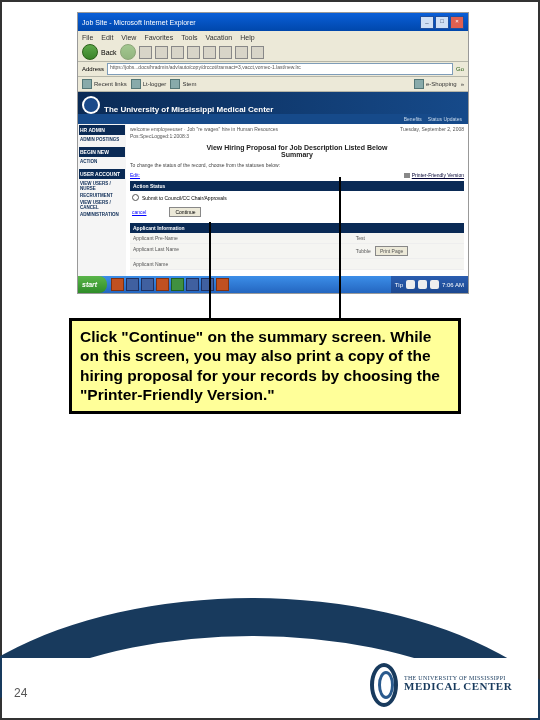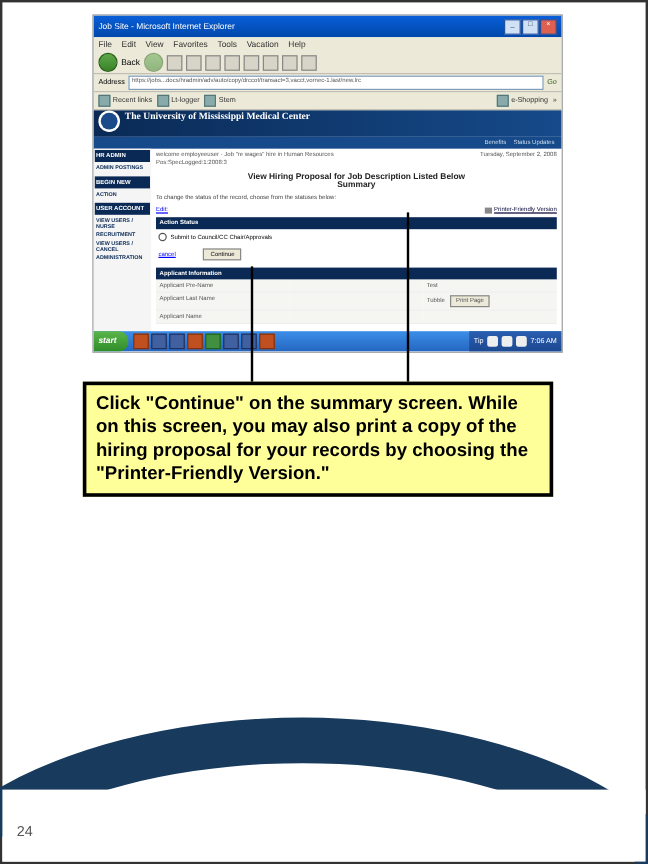--- a/index.html
+++ b/index.html
@@ -108,23 +108,23 @@
   }
   .link-item { display: flex; align-items: center; gap: 2px; color: #333; }
   .link-icon { width: 8px; height: 8px; background: #8aa; border: 1px solid #577; }
   
   .page-banner {
     height: 22px;
     background: linear-gradient(to right, #0a2a55, #164a8a);
     color: white;
     font-size: 8px;
     font-weight: bold;
-    font-family: Liberation Serif, serif;
-    display: flex;
-    align-items: flex-start;
+    font-family: Liberation Sans, sans-serif;
+    display: flex;
+    align-items: flex-end;
     padding-left: 4px;
   }
   .banner-logo {
     width: 18px; height: 18px;
     background: white;
     border-radius: 50%;
     margin-right: 4px;
     position: relative;
   }
   .banner-logo::after {
@@ -491,14 +491,24 @@
   <div class="anno-line l1"></div>
   <div class="anno-line l2"></div>
 
   <div class="callout-box">Click "Continue" on the summary screen. While on this screen, you may also print a copy of the hiring proposal for your records by choosing the "Printer-Friendly Version."</div>
 
   <div class="footer-swoosh"></div>
   <div class="footer-overlay"></div>
 
   <div class="page-number">24</div>
 
+  <div class="footer-logo">
+    <div class="logo-mark">
+      <div class="logo-oval"></div>
+      <div class="logo-oval inner"></div>
+    </div>
+    <div class="logo-text">
+      <div class="l1">THE UNIVERSITY OF MISSISSIPPI</div>
+      <div class="l2">MEDICAL CENTER</div>
+    </div>
+  </div>
 
 </div>
 
 </body></html>

